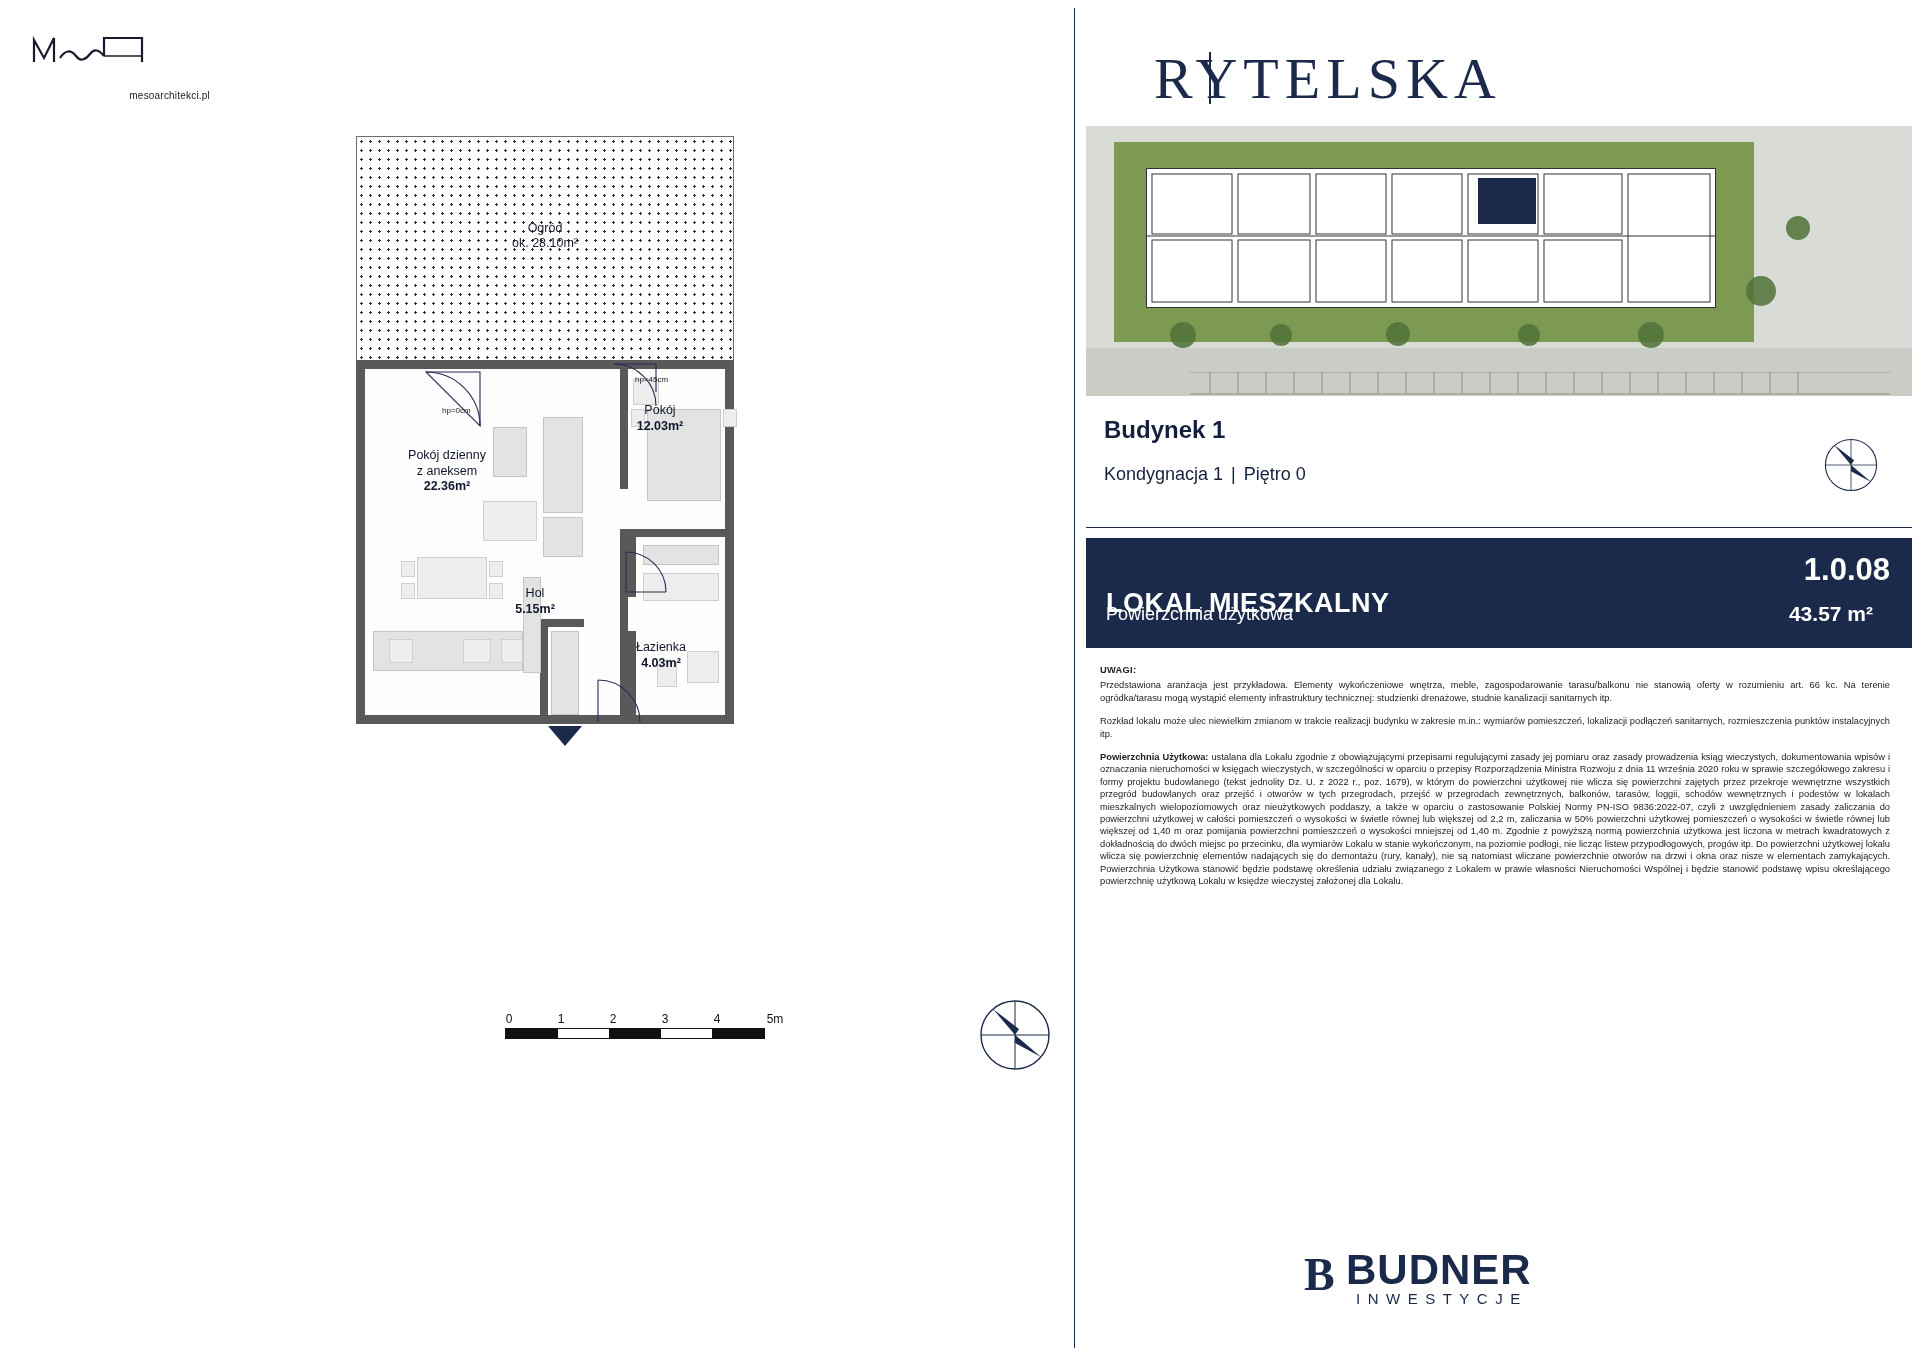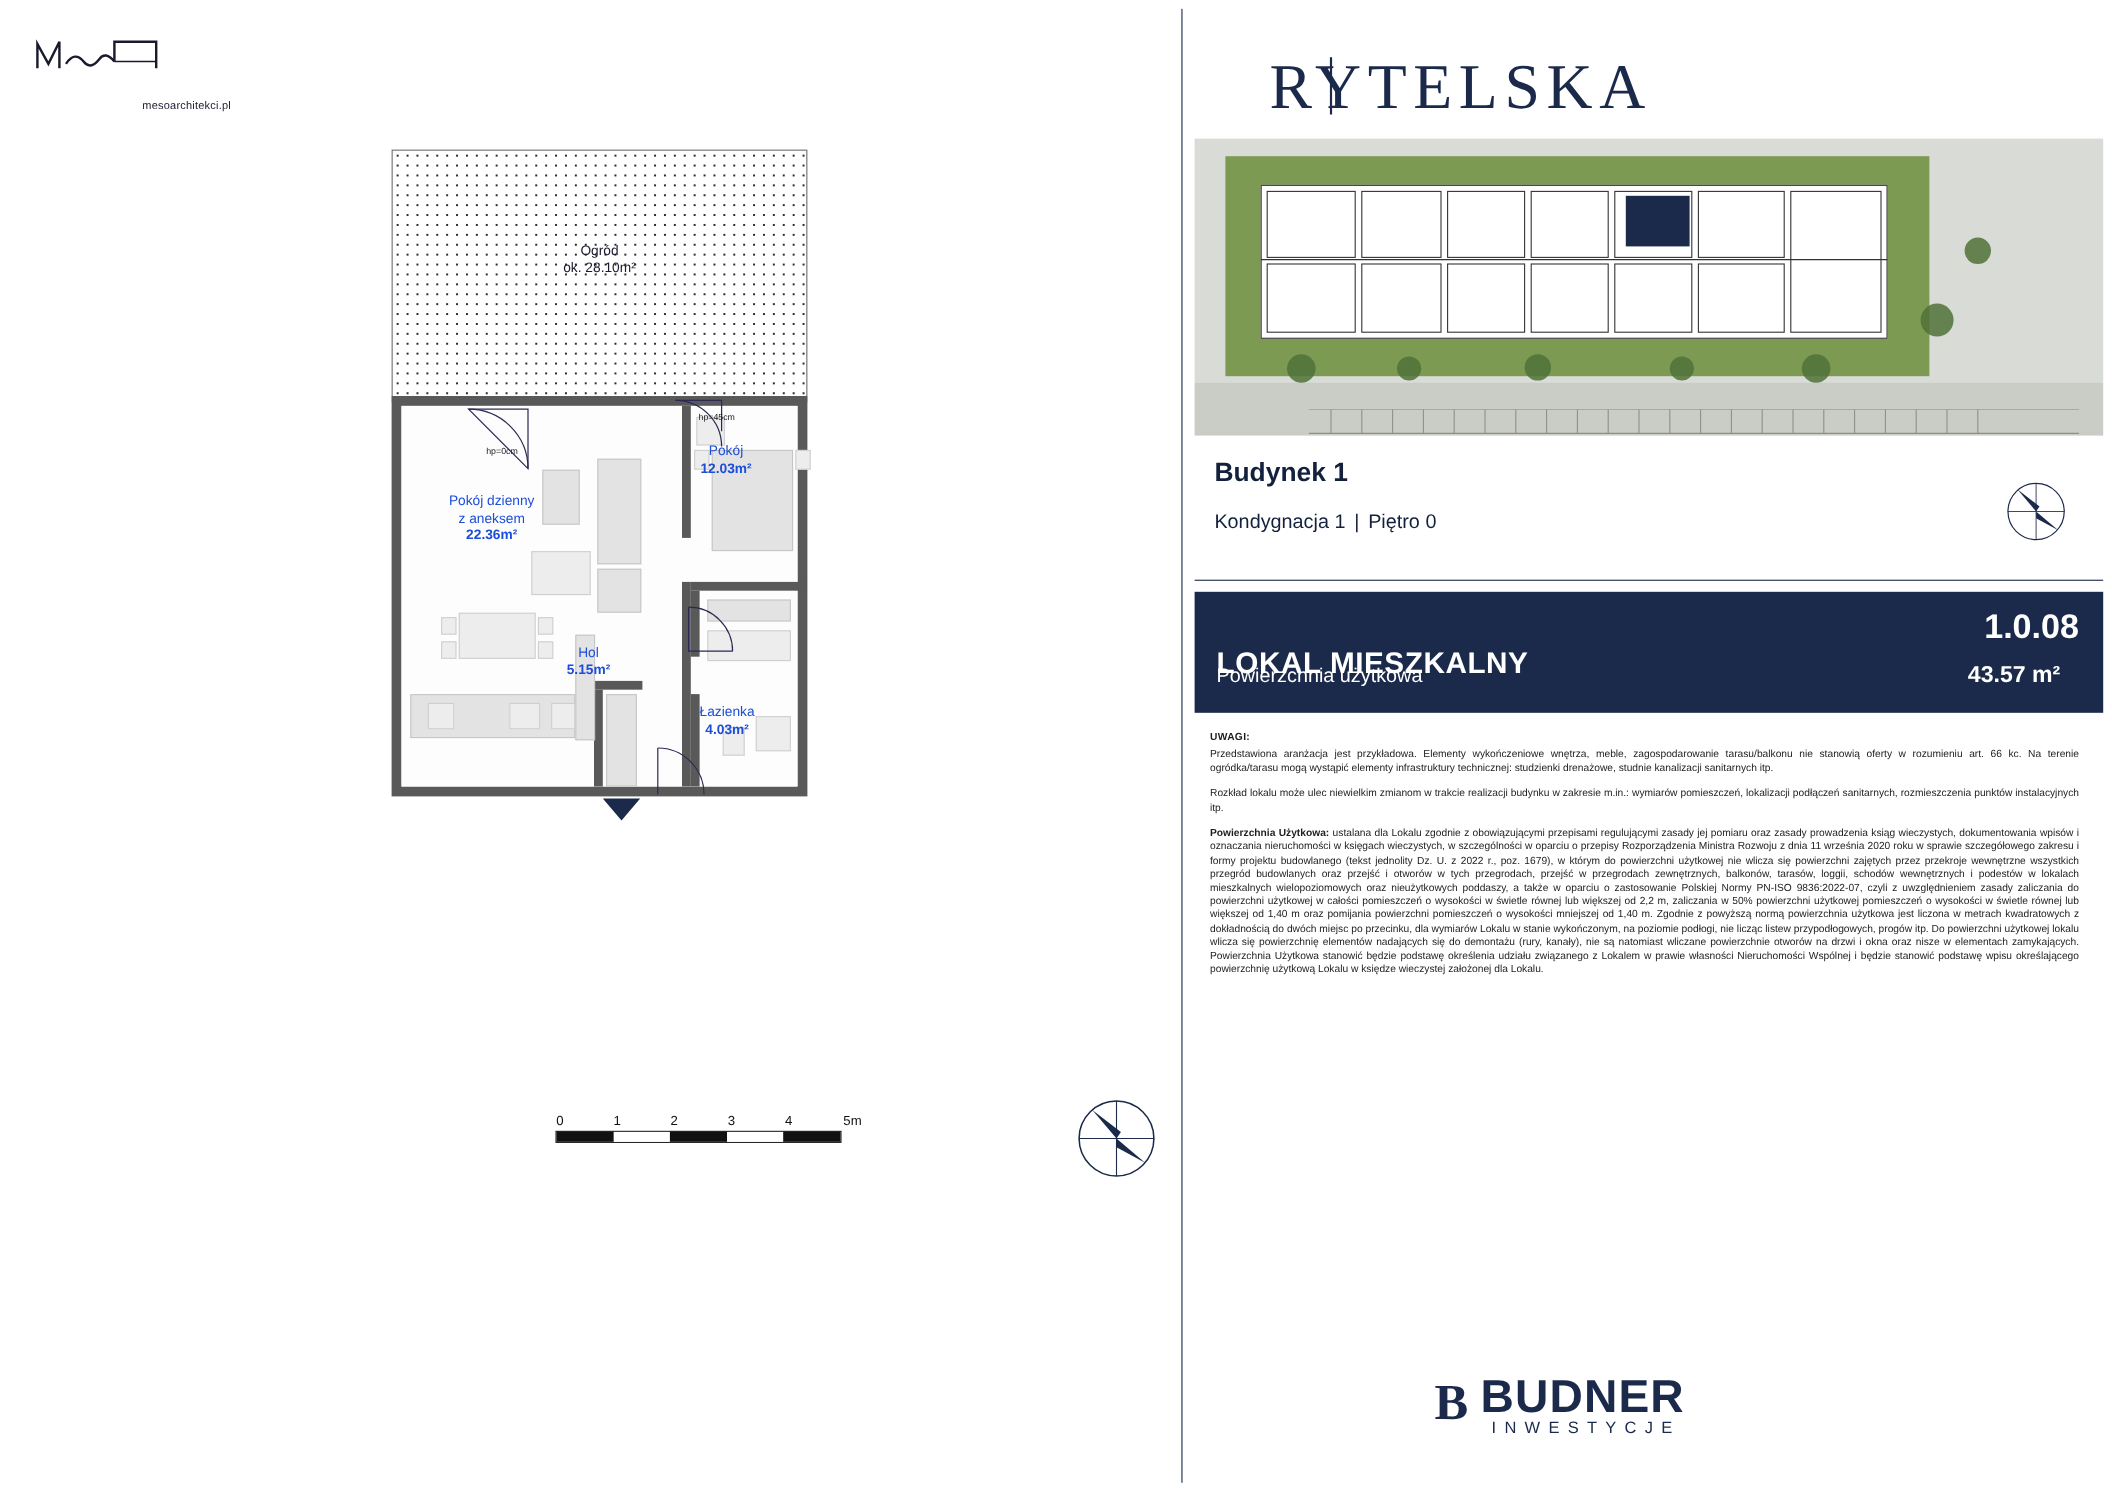--- a/index.html
+++ b/index.html
@@ -41,21 +41,21 @@
   }
   .inner-fill { position:absolute; inset:0; background:#fdfdfd; }
 
   
   .w { position:absolute; background:#595959; }
 
   
   .f { position:absolute; background:#e3e3e3; border:1px solid #c6c6c6; }
   .f2 { position:absolute; background:#ededed; border:1px solid #cfcfcf; }
 
-  .rlabel { position:absolute; text-align:center; font-size:12.5px; line-height:15.5px; color:#1d4ed8; }
+  .rlabel { position:absolute; text-align:center; font-size:12.5px; line-height:15.5px; color:#0f172a; }
   .rlabel .area { font-weight:700; }
 
   .tiny { font-size:8px; color:#222; position:absolute; }
 
   
   .entry-tri {
     position:absolute; left:218px; top:606px; width:0; height:0;
     border-left:17px solid transparent; border-right:17px solid transparent;
     border-top:20px solid #1b2a4a;
   }

